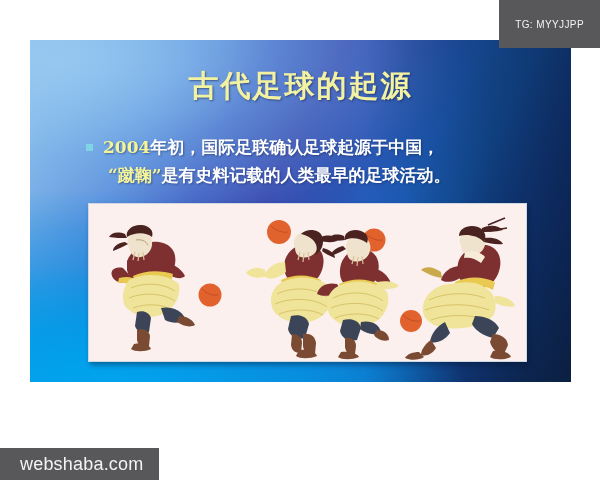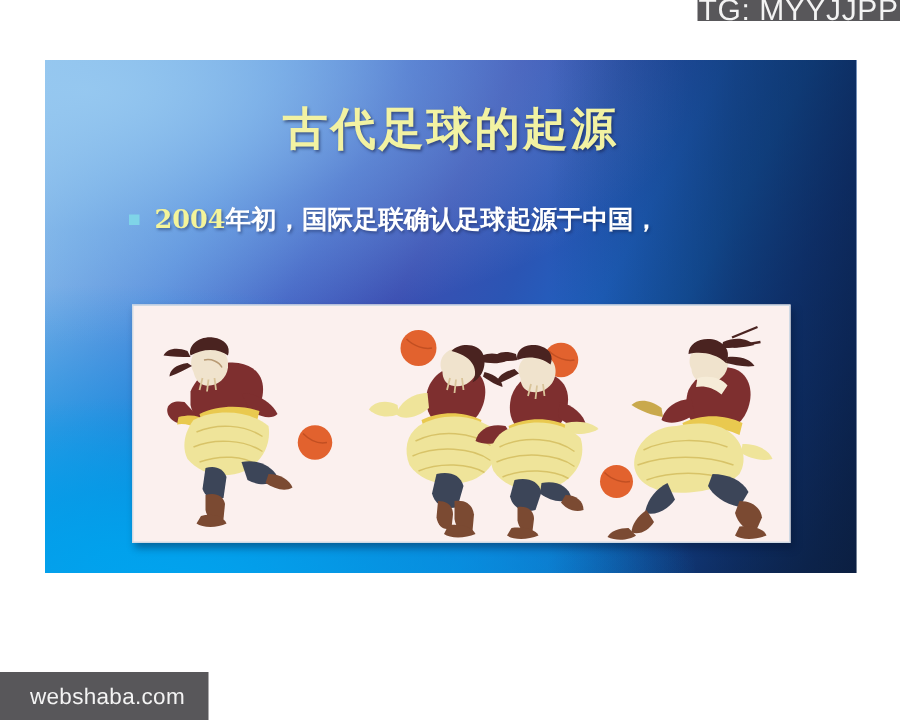--- a/index.html
+++ b/index.html
@@ -135,51 +135,54 @@
     position: absolute;
     background: #58575a;
     color: #f3f3f3;
     font-family: "Liberation Sans", sans-serif;
     display: flex;
     align-items: center;
   }
   #tg-watermark {
     right: 0;
     top: 0;
-    height: 14px;
-    padding: 0 1px;
-    font-size: 20px;
+    height: 48px;
+    padding: 0 16px;
+    font-size: 10px;
     letter-spacing: 0.4px;
   }
   #site-watermark {
     left: 0;
     bottom: 0;
     height: 32px;
     padding: 0 16px 0 20px;
-    font-size: 15px;
+    font-size: 18px;
     letter-spacing: 0.2px;
   }
 </style>
 </head>
 <body>
 
 <div id="page">
 
   <div id="slide">
     <div id="slide-vignette"></div>
     <div id="slide-glow"></div>
 
     <div id="slide-title">古代足球的起源</div>
 
     <div id="body-block">
 
       <div class="body-line line1">
         <span class="bullet-marker"></span><span class="hl">2004</span><span>年初，国际足联确认足球起源于中国，</span>
       </div>
 
+      <div class="body-line line2">
+        <span class="hl">“</span><span class="hl">蹴鞠</span><span class="hl">”</span><span>是有史料记载的人类最早的足球活动。</span>
+      </div>
 
     </div>
 
     <div id="picture-frame">
       <svg id="cuju-scene" viewBox="0 0 437 157" preserveAspectRatio="none">
         <rect x="0" y="0" width="437" height="157" fill="#fbf0ee"></rect>
 
         <g>
 
           <path d="M34 64 C24 62 20 68 24 74 C28 80 38 80 44 75 Z" fill="#7e2f2f"></path>

